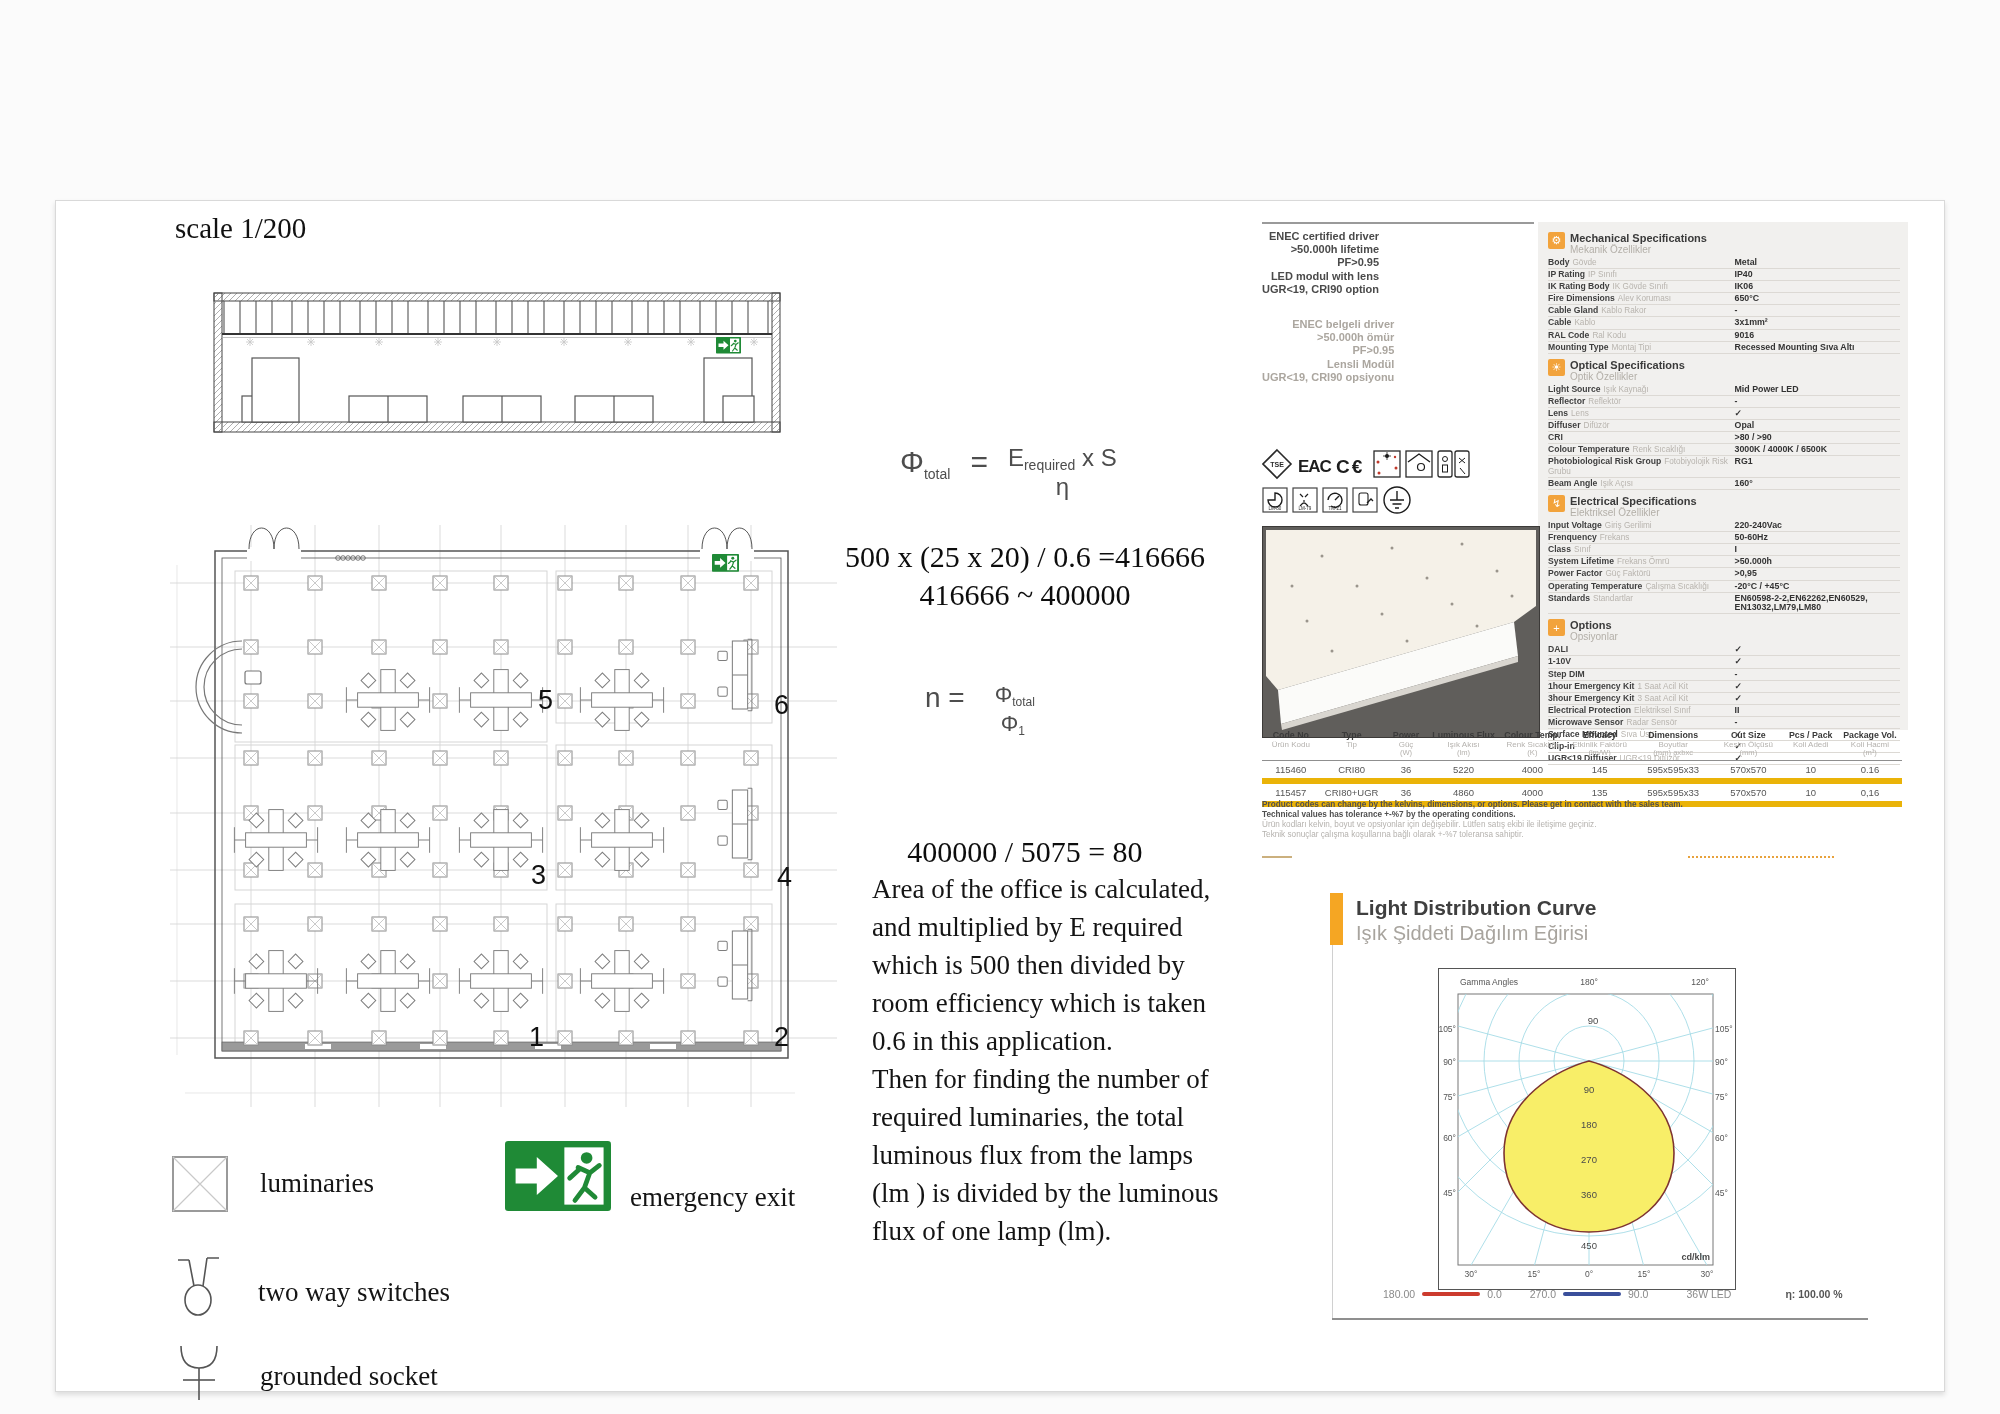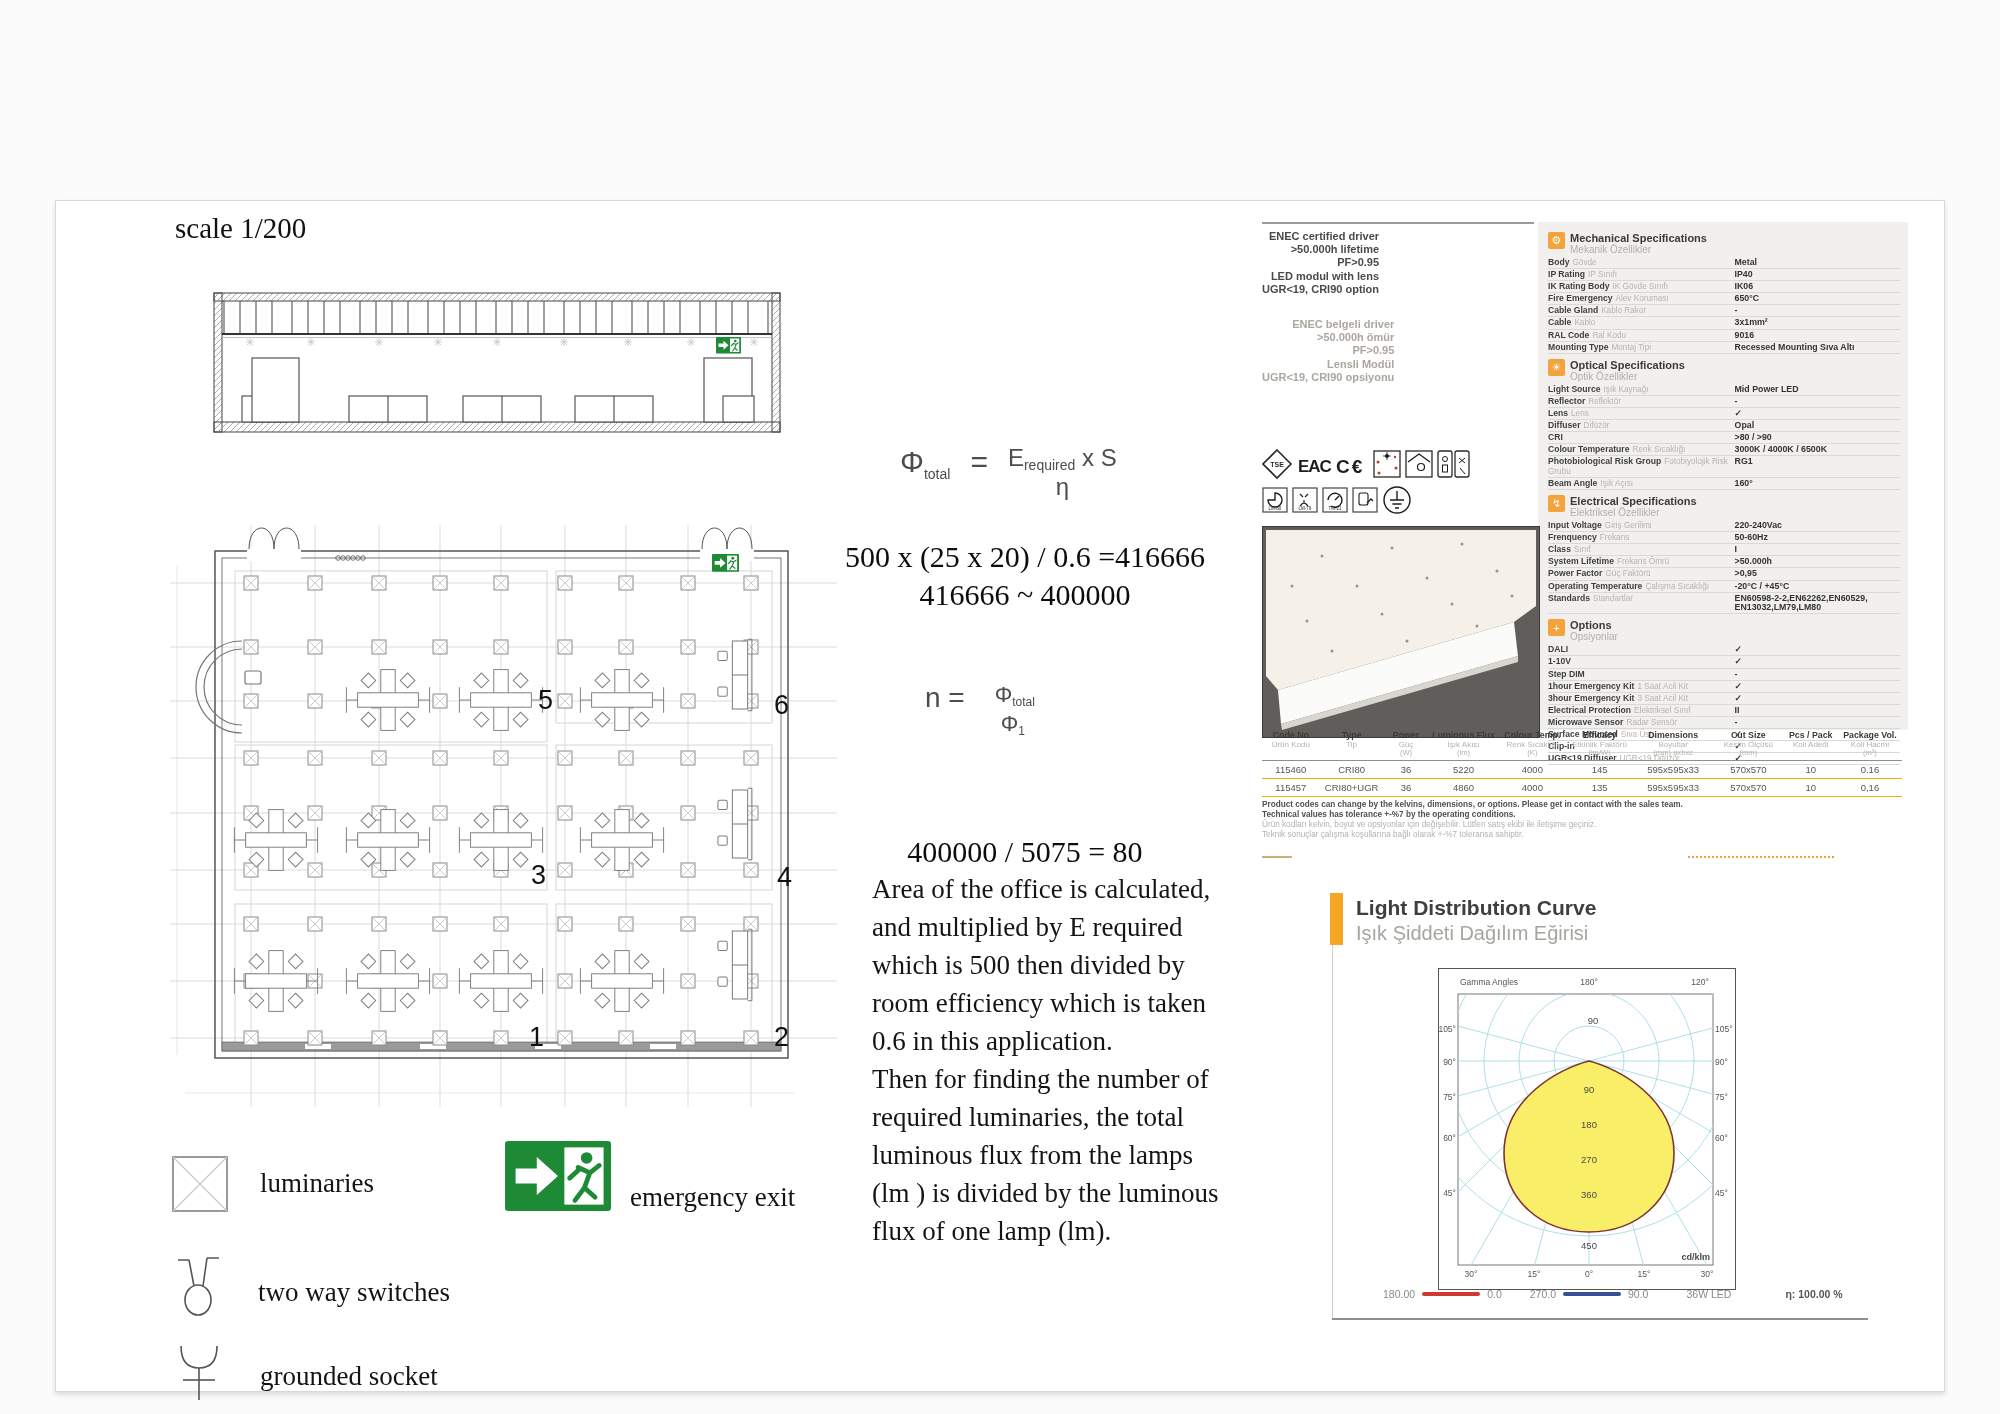--- a/index.html
+++ b/index.html
@@ -46,21 +46,21 @@
   .spec-lab .tr{color:#b8b4ae;font-weight:normal;font-size:8.2px;margin-left:3px;}
   .spec-val{width:47%;font-size:8.8px;line-height:9.6px;color:#333;font-weight:bold;}
   
   #ptable{left:1262px;top:731px;width:640px;}
   .pt-h,.pt-r{display:grid;grid-template-columns:9% 10% 7% 11% 10.5% 10.5% 12.5% 11% 8.5% 10%;}
   .pt-h{border-bottom:1.5px solid #8f8f8f;padding-bottom:2px;}
   .pt-hc{text-align:center;}
   .h-en{font-size:8.8px;font-weight:bold;color:#3a3a3a;line-height:9.6px;}
   .h-tr{font-size:8px;color:#b5b2ae;line-height:8.8px;}
   .h-unit{font-size:7.6px;color:#b5b2ae;line-height:8.4px;}
-  .pt-r{border-bottom:1px solid #eab308;}
+  .pt-r{border-bottom:6px solid #eab308;}
   .pt-r div{text-align:center;font-size:9.5px;color:#555;padding:3px 0;}
   .fn-en{font-size:8.2px;font-weight:bold;color:#4f4f4f;line-height:10px;}
   .fn-tr{font-size:8.2px;color:#b5b2ae;line-height:10px;}
   
   #ldc-left{left:1332px;top:898px;width:1px;height:420px;background:#d0d0d0;}
   #ldc-bottom{left:1332px;top:1318px;width:536px;height:2px;background:#8f8f8f;}
   #ldc-bar{left:1330px;top:893px;width:13px;height:52px;background:#f5a623;}
   #ldc-title{left:1356px;top:896px;font-size:21px;font-weight:bold;color:#3f3f3f;}
   #ldc-sub{left:1356px;top:922px;font-size:20px;color:#a8a49e;}
   #ldc-legend{left:1383px;top:1288px;display:flex;align-items:center;gap:7px;
@@ -474,21 +474,21 @@
           </div>
           <div class="spec-row">
           <div class="spec-lab"><span>IP Rating</span><span class="tr">IP Sınıfı</span></div>
           <div class="spec-val">IP40</div>
           </div>
           <div class="spec-row">
           <div class="spec-lab"><span>IK Rating Body</span><span class="tr">IK Gövde Sınıfı</span></div>
           <div class="spec-val">IK06</div>
           </div>
           <div class="spec-row">
-          <div class="spec-lab"><span>Fire Emergency</span><span class="tr">Alev Koruması</span></div>
+          <div class="spec-lab"><span>Fire Dimensions</span><span class="tr">Alev Koruması</span></div>
           <div class="spec-val">650°C</div>
           </div>
           <div class="spec-row">
           <div class="spec-lab"><span>Cable Gland</span><span class="tr">Kablo Rakor</span></div>
           <div class="spec-val">-</div>
           </div>
           <div class="spec-row">
           <div class="spec-lab"><span>Cable</span><span class="tr">Kablo</span></div>
           <div class="spec-val">3x1mm²</div>
           </div>

